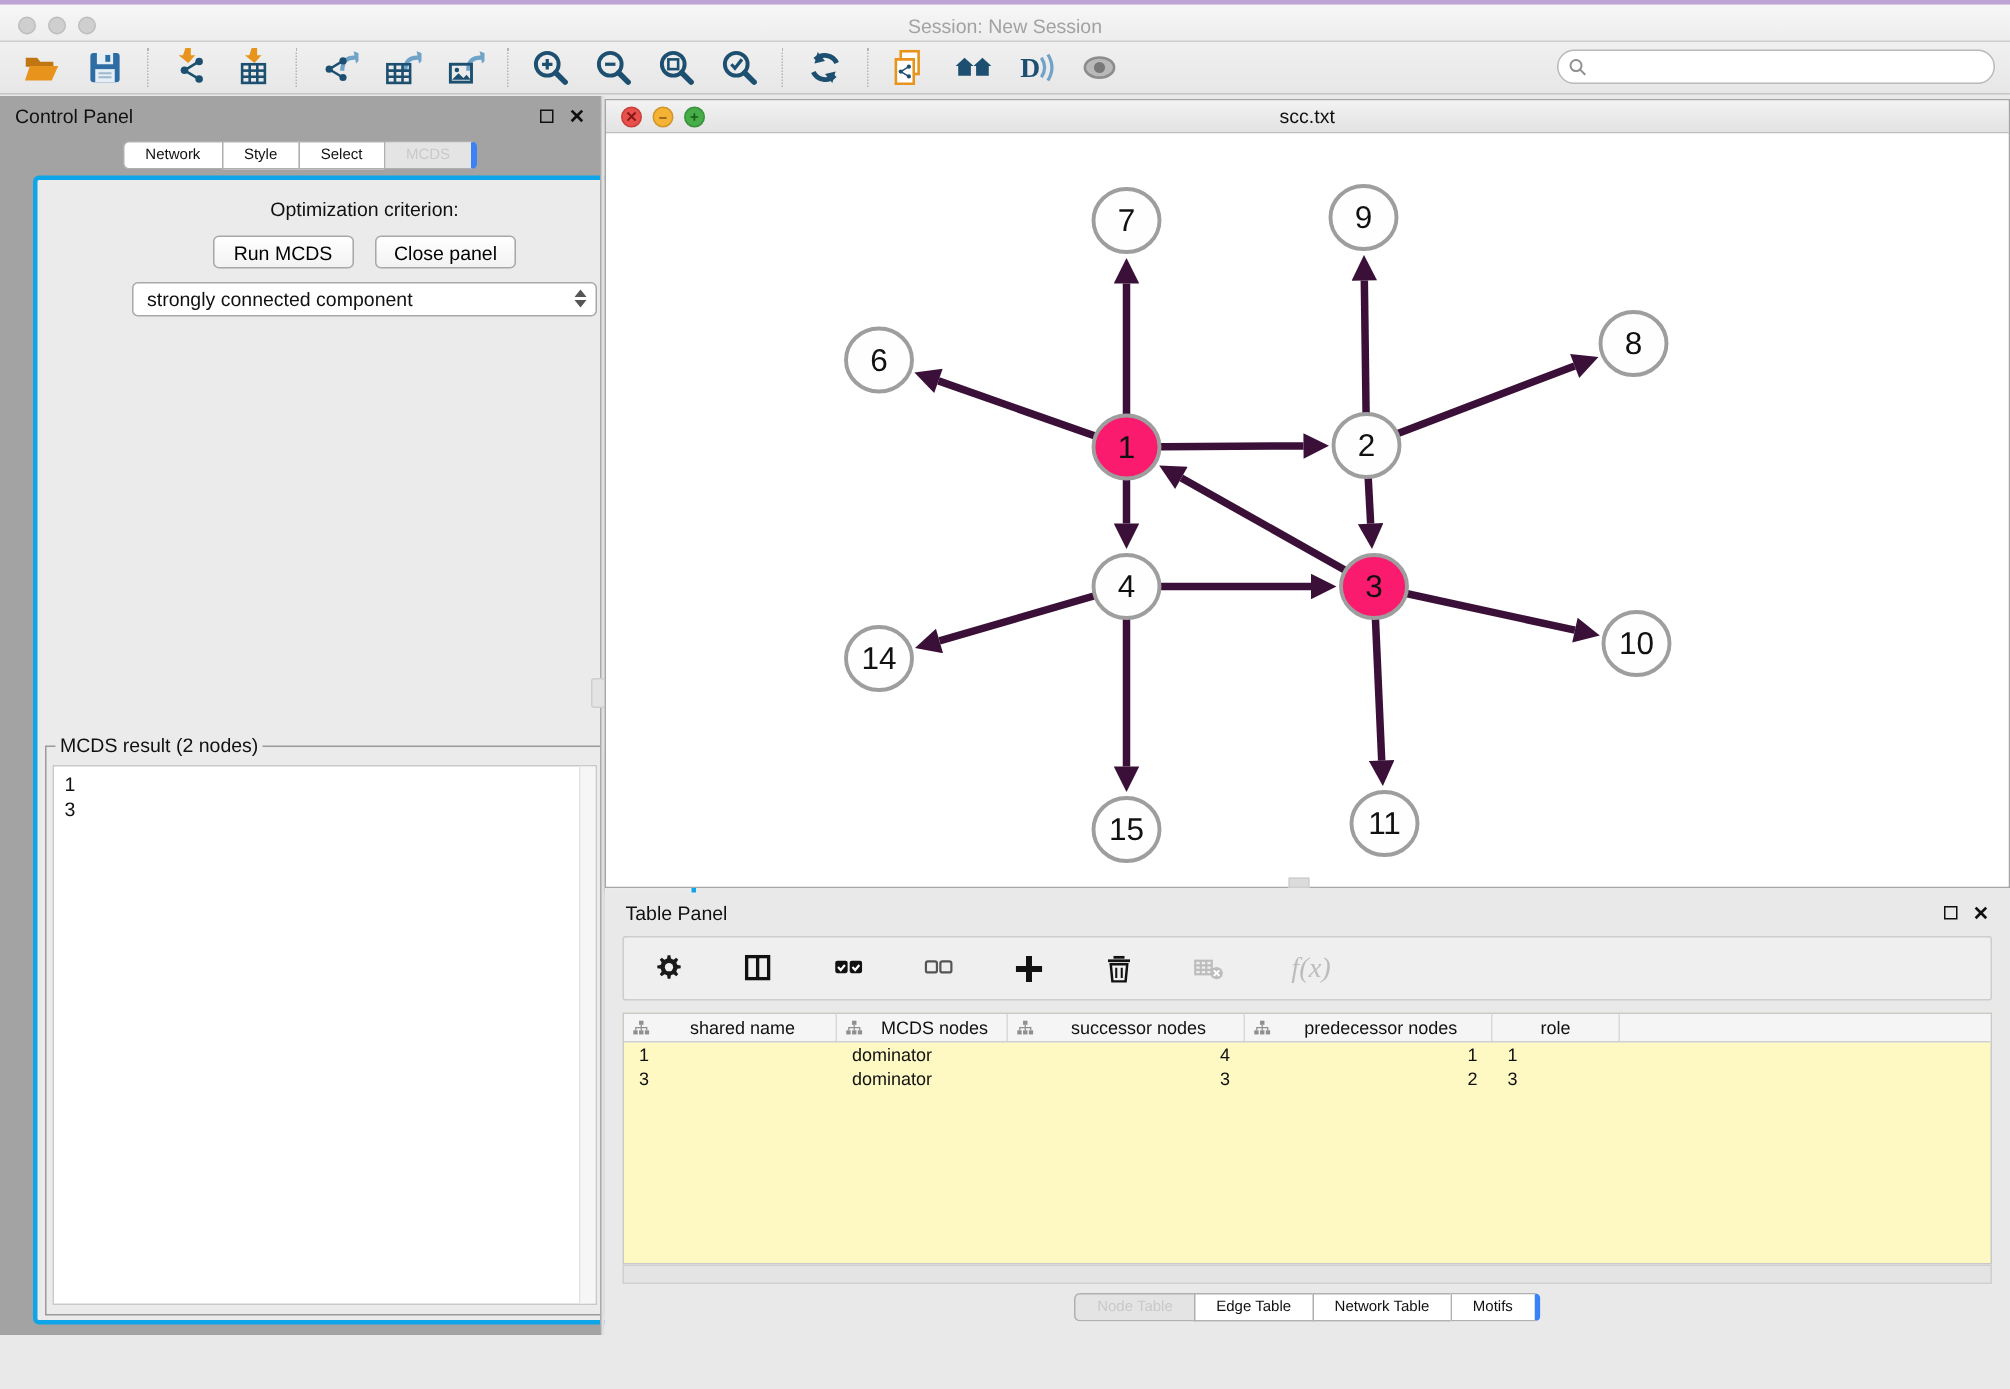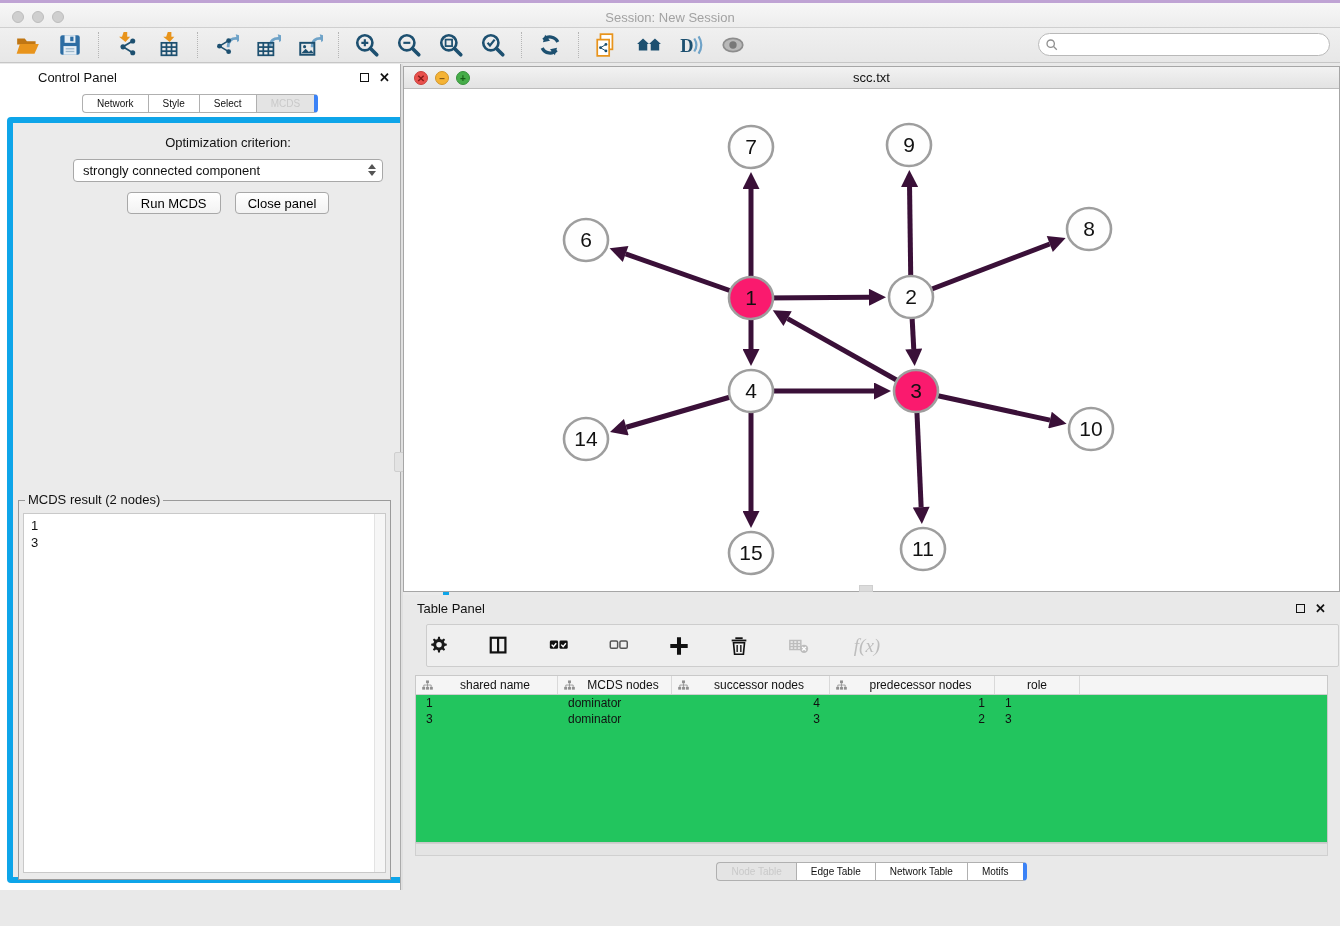--- a/index.html
+++ b/index.html
@@ -26,28 +26,28 @@
   #toolbar-search input { border:none; outline:none; flex:1; height:18px; font-size:12px; background:transparent; }
 
   
   .panel-header { height:26px; display:flex; align-items:center; padding:0 10px; }
   .panel-title { font-size:13px; color:#111; }
   .panel-controls { margin-left:auto; display:flex; gap:10px; align-items:center; }
   .float-glyph { width:9px; height:9px; border:1.6px solid #111; display:inline-block; }
   .close-glyph { font-weight:bold; font-size:13px; color:#111; line-height:9px; }
 
   
-  #control-panel { position:absolute; left:0; top:64px; width:400px; height:826px; background:#ffffff;padding-left:28px; }
+  #control-panel { position:absolute; left:0; top:64px; width:400px; height:826px; background:#a3a3a3; }
   #cp-tabs { position:absolute; left:0; top:30px; width:100%; display:flex; justify-content:center; }
   .tab-btn { padding:3px 14px; background:#fff; border:1px solid #b0b0b0; border-right:none; font-size:10px; cursor:pointer; }
   .tab-btn:first-child { border-radius:4px 0 0 4px; }
   .tab-btn:last-child { border-right:4px solid #3b82f6; border-radius:0 4px 4px 0; }
   .tab-btn.tab-active { background:#e4e4e4; color:#c9c9c9; }
-  #cp-content { position:absolute; left:7px; top:53px; width:442px; height:766px;
-    background:#ebebeb; border:6px solid #0ea5e9; border-radius:4px; }
+  #cp-content { position:absolute; left:22px; top:53px; width:442px; height:766px;
+    background:#ebebeb; border:3px solid #0ea5e9; border-radius:4px; }
   #opt-label { margin-top:12px; text-align:center; font-size:13px; }
   #opt-select { position:relative; margin:9px auto 0; width:310px; height:23px; background:#fff;
     border:1px solid #a8a8a8; border-radius:4px; display:flex; align-items:center; padding:0 22px 0 9px; font-size:13px; cursor:pointer; }
   .stepper { position:absolute; right:6px; top:4px; display:flex; flex-direction:column; gap:2px; }
   .stepper .up { width:0; height:0; border-left:4px solid transparent; border-right:4px solid transparent; border-bottom:5px solid #555; }
   .stepper .down { width:0; height:0; border-left:4px solid transparent; border-right:4px solid transparent; border-top:5px solid #555; }
   #cp-buttons { margin-top:10px; display:flex; justify-content:center; gap:14px; }
   .aq-button { min-width:94px; height:22px; background:linear-gradient(#fff,#f2f2f2); border:1px solid #a8a8a8;
     border-radius:4px; font-size:13px; padding:0 12px; cursor:pointer; font-family:"Liberation Sans",sans-serif; }
   #mcds-result { position:absolute; left:5px; top:377px; width:373px; height:380px; border:1px solid #9a9a9a; background:#ebebeb; }
@@ -71,26 +71,26 @@
     font-size:10px; font-weight:bold; color:rgba(60,30,0,.65); cursor:pointer; }
   .tl-red { background:#e9504c; border:1px solid #c8413d; color:rgba(90,0,0,.7); }
   .tl-yellow { background:#f5b335; border:1px solid #d1952a; }
   .tl-green { background:#46ad49; border:1px solid #37913c; color:rgba(0,60,0,.7); }
   #net-title { font-size:13px; color:#111; }
   #network-canvas { position:absolute; left:0; top:22px; width:935px; height:502px; background:#fff; }
   #net-bottom-thumb { position:absolute; left:455px; bottom:-1px; width:14px; height:7px; background:#dcdcdc; border:1px solid #cfcfcf; }
 
   
   #table-panel { position:absolute; left:403px; top:595px; width:937px; height:295px; background:#e9e9e9; }
-  #tp-toolbar { position:absolute; left:23px; top:29px; width:913px; height:43px; background:#efefef;
-    border:1px solid #cdcdcd; border-radius:2px; display:flex; align-items:center; gap:36px; }
+  #tp-toolbar { position:absolute; left:12px; top:29px; width:913px; height:43px; background:#efefef;
+    border:1px solid #cdcdcd; border-radius:2px; display:flex; align-items:center; gap:36px; padding-left:18px; }
   .tp-icon { display:flex; align-items:center; justify-content:center; width:24px; height:24px; cursor:pointer; }
   .tp-icon svg { width:22px; height:22px; }
   .fx-label { font-family:"Liberation Serif",serif; font-style:italic; font-size:19px; color:#bdbdbd; }
-  #data-table { position:absolute; left:12px; top:80px; width:913px; height:168px; background:#22c55e; border:1px solid #c9c9c9; }
+  #data-table { position:absolute; left:12px; top:80px; width:913px; height:168px; background:#fef9c3; border:1px solid #c9c9c9; }
   #dt-header { display:flex; height:19px; background:#f5f5f5; border-bottom:1px solid #cfcfcf; }
   .dt-col { display:flex; align-items:center; border-right:1px solid #d9d9d9; font-size:12px; position:relative; }
   .dt-col .col-label { flex:1; text-align:center; }
   .dt-col svg { width:11px; height:11px; margin-left:6px; }
   .dt-row { display:flex; height:16px; font-size:12px; }
   .dt-cell { padding:0 10px; overflow:hidden; white-space:nowrap; line-height:16px; }
   #tp-hscroll { position:absolute; left:12px; top:248px; width:913px; height:13px; background:#e4e4e4; border:1px solid #d0d0d0; }
   #tp-tabs { position:absolute; left:0; top:267px; width:100%; display:flex; justify-content:center; }
 
   
@@ -310,30 +310,30 @@
       </span>
     </div>
     <div id="cp-tabs">
         <div class="tab-btn">Network</div>
         <div class="tab-btn">Style</div>
         <div class="tab-btn">Select</div>
         <div class="tab-btn tab-active">MCDS</div>
       </div>
     <div id="cp-content">
       <div id="opt-label">Optimization criterion:</div>
+      <div id="cp-buttons">
+        <button class="aq-button">Run MCDS</button>
+        <button class="aq-button">Close panel</button>
+      </div>
       <div id="opt-select">
         <span>strongly connected component</span>
         <span class="stepper">
             <span class="up"></span>
             <span class="down"></span>
           </span>
-      </div>
-      <div id="cp-buttons">
-        <button class="aq-button">Run MCDS</button>
-        <button class="aq-button">Close panel</button>
       </div>
       <div id="mcds-result">
         <div id="mcds-legend">MCDS result (2 nodes)</div>
         <div id="mcds-text">
           <div id="mcds-lines">
               <div>1</div>
               <div>3</div>
             </div>
           <div id="mcds-scroll"></div>
         </div>

